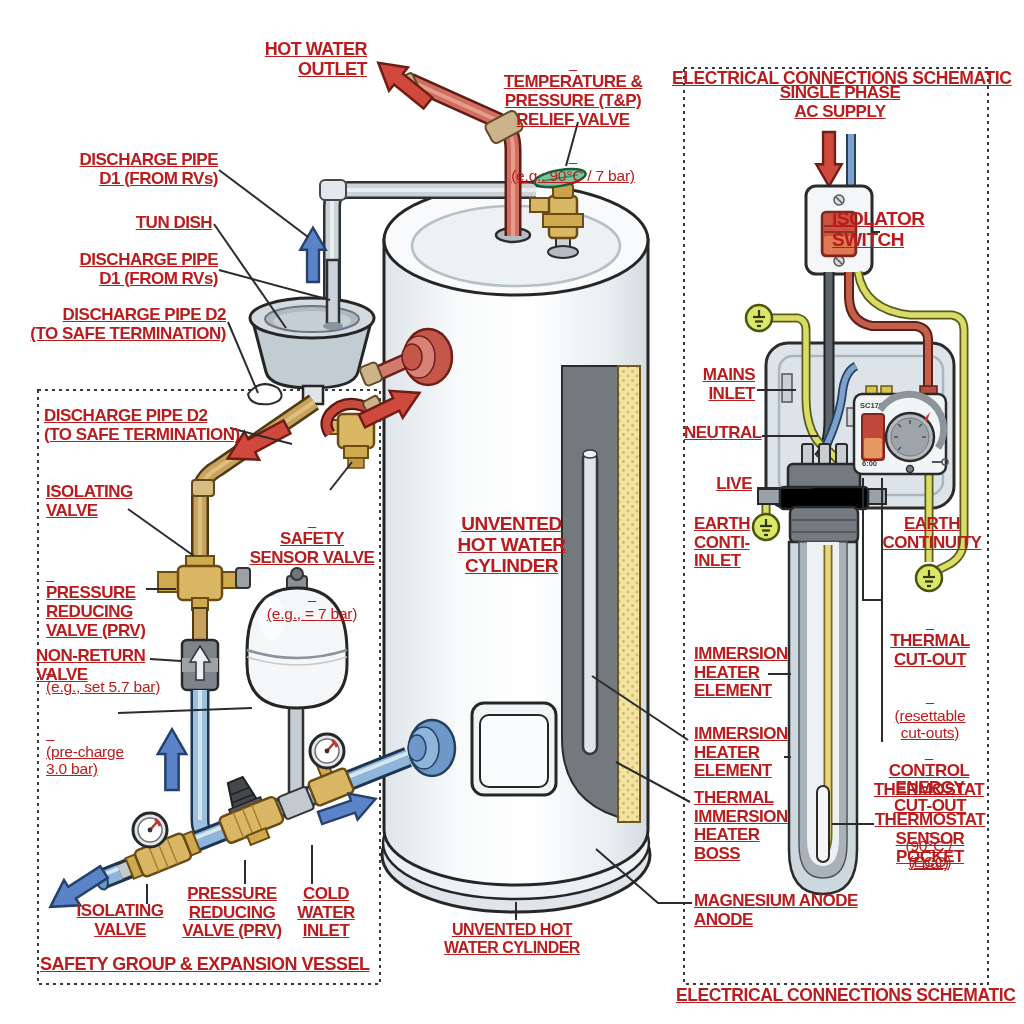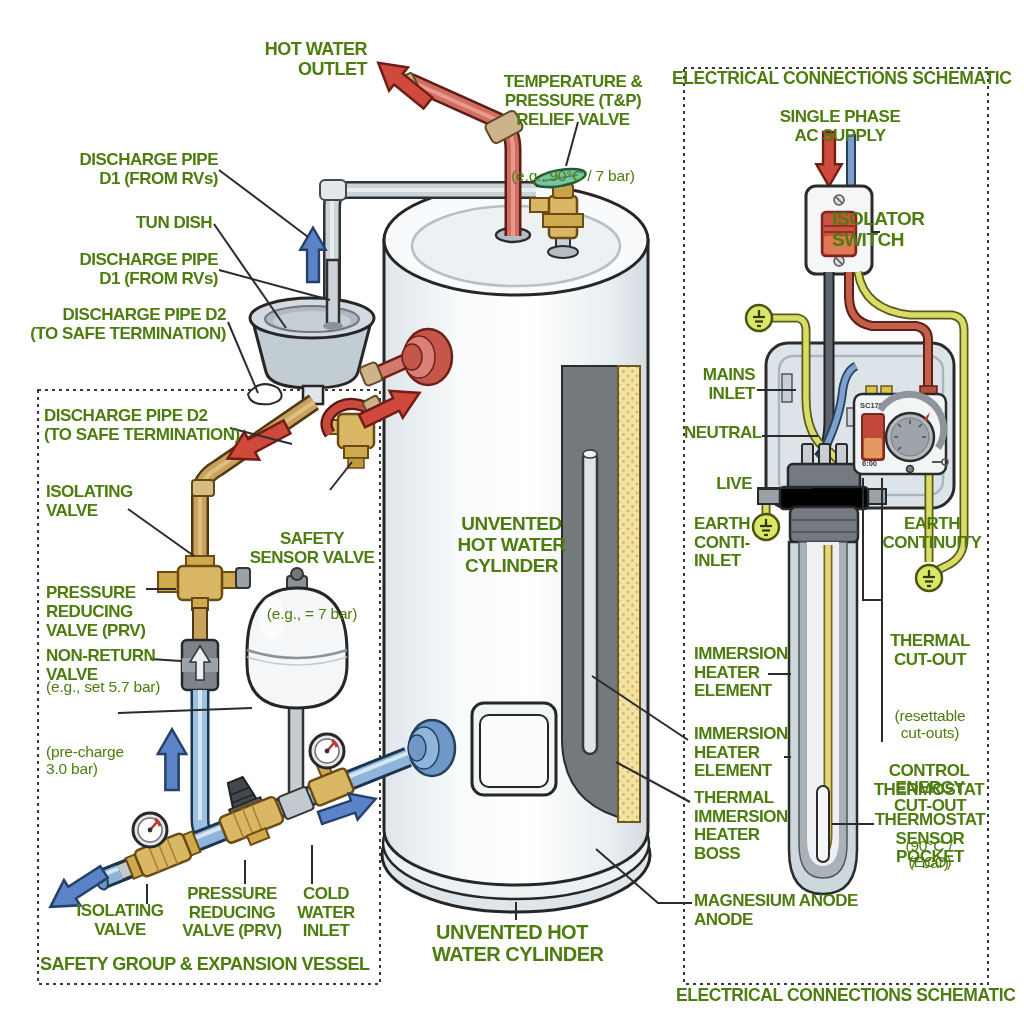--- a/index.html
+++ b/index.html
@@ -1,27 +1,27 @@
 <!DOCTYPE html>
 <html><head>
 <meta charset="utf-8">
 <style>
   html,body{margin:0;padding:0;background:#fff;}
   #page{position:relative;width:1024px;height:1024px;background:#fff;overflow:hidden;
         font-family:"Liberation Sans","DejaVu Sans",sans-serif;}
   #art{position:absolute;left:0;top:0;}
   .lbl{position:absolute;font-weight:700;font-size:17px;line-height:1.1;
-       letter-spacing:-0.5px;white-space:pre;color:#4d7c0f;}
+       letter-spacing:-0.5px;white-space:pre;color:#b91c1c;text-decoration:underline;}
   .lbl .b{display:block;}
   .lbl .n{display:block;font-weight:400;letter-spacing:-0.2px;font-size:15.5px;}
   .ta-r{text-align:right;}
   .ta-c{text-align:center;}
   .fs18{font-size:18px;}
   .fs19{font-size:19px;}
-  .fs20{font-size:20px;}
+  .fs20{font-size:16px;}
   .title{font-size:17.5px;letter-spacing:-0.4px;margin-top:32px;}
 </style>
 </head>
 <body>
 
 <div id="page">
 
 <svg id="art" width="1024" height="1024" viewBox="0 0 1024 1024">
 <defs>
   <linearGradient id="cylGrad" x1="0" y1="0" x2="1" y2="0">
@@ -400,21 +400,21 @@
   <span class="n">(e.g., = 7 bar)</span>
 </div>
 
 <div class="lbl" style="left:46px;top:547px;width:130px;">
   <span class="b">PRESSURE
 REDUCING
 VALVE (PRV)</span>
   <span class="n">(e.g., set 5.7 bar)</span>
 </div>
 
-<div class="lbl" style="left:46px;top:647px;width:120px;">NON-RETURN
+<div class="lbl" style="left:36px;top:647px;width:120px;">NON-RETURN
 VALVE</div>
 
 <div class="lbl" style="left:46px;top:706px;width:120px;">
   <span class="n">(pre-charge
 3.0 bar)</span>
 </div>
 
 <div class="lbl ta-c fs19" style="left:444px;top:514px;width:135px;">UNVENTED
 HOT WATER
 CYLINDER</div>
@@ -425,21 +425,21 @@
 REDUCING
 VALVE (PRV)</div>
 <div class="lbl ta-c" style="left:288px;top:885px;width:76px;">COLD
 WATER
 INLET</div>
 <div class="lbl ta-c fs18" style="left:40px;top:955px;width:320px;">SAFETY GROUP &amp; EXPANSION VESSEL</div>
 <div class="lbl ta-c fs20" style="left:432px;top:921px;width:160px;">UNVENTED HOT
 WATER CYLINDER</div>
 
 <div class="lbl ta-c title" style="left:672px;top:37px;width:330px;">ELECTRICAL CONNECTIONS SCHEMATIC</div>
-<div class="lbl ta-c" style="left:772px;top:108px;width:136px;">SINGLE PHASE
+<div class="lbl ta-c" style="left:772px;top:84px;width:136px;">SINGLE PHASE
 AC SUPPLY</div>
 <div class="lbl fs19" style="left:832px;top:209px;width:90px;">ISOLATOR
 SWITCH</div>
 <div class="lbl ta-r" style="left:693px;top:366px;width:62px;">MAINS
 INLET</div>
 <div class="lbl ta-r" style="left:684px;top:424px;width:74px;">NEUTRAL</div>
 <div class="lbl ta-r" style="left:684px;top:475px;width:68px;">LIVE</div>
 <div class="lbl" style="left:694px;top:515px;width:80px;">EARTH
 CONTI-
 INLET</div>

